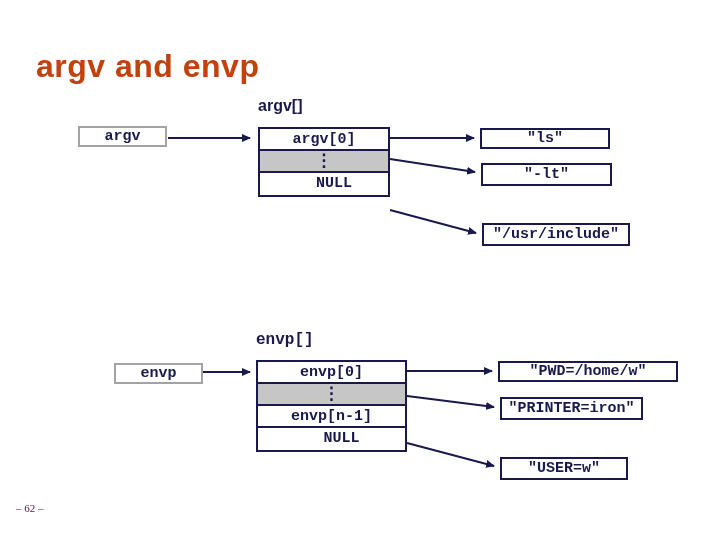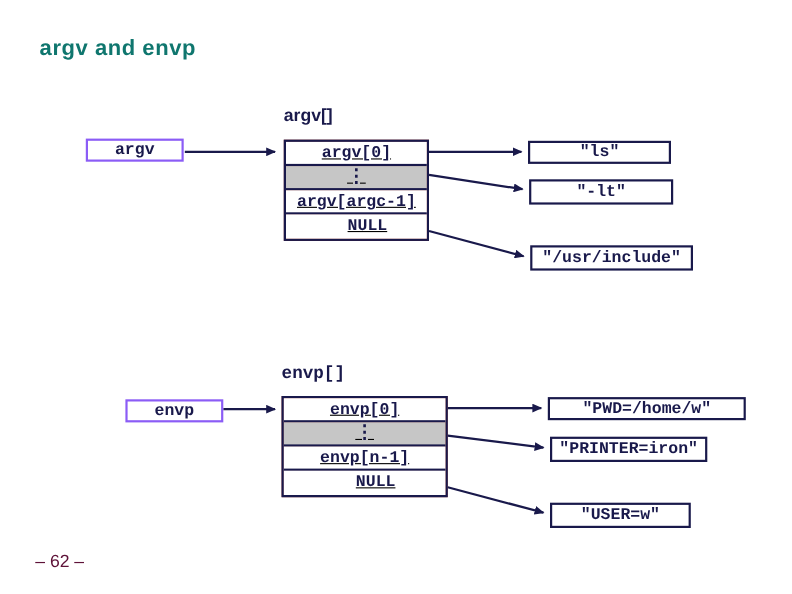--- a/index.html
+++ b/index.html
@@ -8,60 +8,59 @@
     position: relative;
     width: 720px;
     height: 540px;
     background: #ffffff;
     overflow: hidden;
     font-family: "Liberation Sans", sans-serif;
   }
   .title {
     position: absolute;
     left: 36px;
-    top: 33px;
-    font-size: 20px;
+    top: 48px;
+    font-size: 32px;
     font-weight: bold;
-    color: #0f766e;
+    color: #c2410c;
     letter-spacing: 0.5px;
   }
 
   .array-label {
     position: absolute;
     text-align: left;
     font-weight: bold;
     color: #19194B;
     font-size: 16px;
   }
   .array-label.sans { font-family: "Liberation Sans", sans-serif; }
   .array-label.monofont { font-family: "Liberation Mono", "DejaVu Sans Mono", monospace; }
   #argv-label { left: 258px; top: 97px; width: 132px; }
   #envp-label { left: 256px; top: 331px; width: 151px; }
 
   .ptr-box {
     position: absolute;
     width: 89px;
     height: 21px;
-    border: 2px solid #8b5cf6;
+    border: 2px solid #a3a3a3;
     background: #ffffff;
     text-align: center;
     line-height: 17px;
     font-family: "Liberation Mono", "DejaVu Sans Mono", monospace;
     font-weight: bold;
     font-size: 15px;
     color: #19194B;
   }
   #argv-ptr { left: 78px; top: 126px; }
   #envp-ptr { left: 78px; top: 363px; margin-left: 36px; }
 
   .stack {
     position: absolute;
     border: 2px solid #19194B;
-    background: #7f1d1d;
-    text-decoration: underline;
+    background: #fdba74;
   }
   #argv-stack { left: 258px; top: 127px; width: 132px; }
   #envp-stack { left: 256px; top: 360px; width: 151px; }
   .cell {
     height: 22px;
     line-height: 22px;
     text-align: center;
     border-bottom: 2px solid #19194B;
     font-family: "Liberation Mono", "DejaVu Sans Mono", monospace;
     font-weight: bold;
@@ -90,25 +89,25 @@
   }
   #str-ls      { left: 480px; top: 128px; width: 130px; height: 21px; line-height: 17px; }
   #str-lt      { left: 481px; top: 163px; width: 131px; height: 23px; line-height: 19px; }
   #str-include { left: 482px; top: 223px; width: 148px; height: 23px; line-height: 19px; }
   #str-pwd     { left: 498px; top: 361px; width: 180px; height: 21px; line-height: 17px; }
   #str-printer { left: 500px; top: 397px; width: 143px; height: 23px; line-height: 19px; }
   #str-user    { left: 500px; top: 457px; width: 128px; height: 23px; line-height: 19px; }
 
   .page-number {
     position: absolute;
-    left: 32px;
+    left: 16px;
     top: 502px;
-    font-size: 16px;
+    font-size: 11px;
     color: #5E1238;
-    font-family: Liberation Sans, sans-serif;
+    font-family: Liberation Serif, serif;
   }
   .arrow-layer {
     position: absolute;
     left: 0; top: 0;
     width: 720px; height: 540px;
     pointer-events: none;
   }
 </style>
 </head>
 <body>
@@ -133,21 +132,20 @@
     <line x1="407" y1="443" x2="494" y2="466" stroke="#19194B" stroke-width="2" marker-end="url(#ah)"></line>
   </svg>
 
   <div class="array-label sans" id="argv-label">argv[]</div>
 
   <div class="ptr-box" id="argv-ptr">argv</div>
 
   <div class="stack" id="argv-stack">
     <div class="cell">argv[0]</div>
     <div class="cell cell-dots">⋮</div>
-    <div class="cell">argv[argc-1]</div>
     <div class="cell">NULL</div>
   </div>
 
   <div class="str-box" id="str-ls">"ls"</div>
   <div class="str-box" id="str-lt">"-lt"</div>
   <div class="str-box" id="str-include">"/usr/include"</div>
 
   <div class="array-label monofont" id="envp-label">envp[]</div>
 
   <div class="ptr-box" id="envp-ptr">envp</div>

